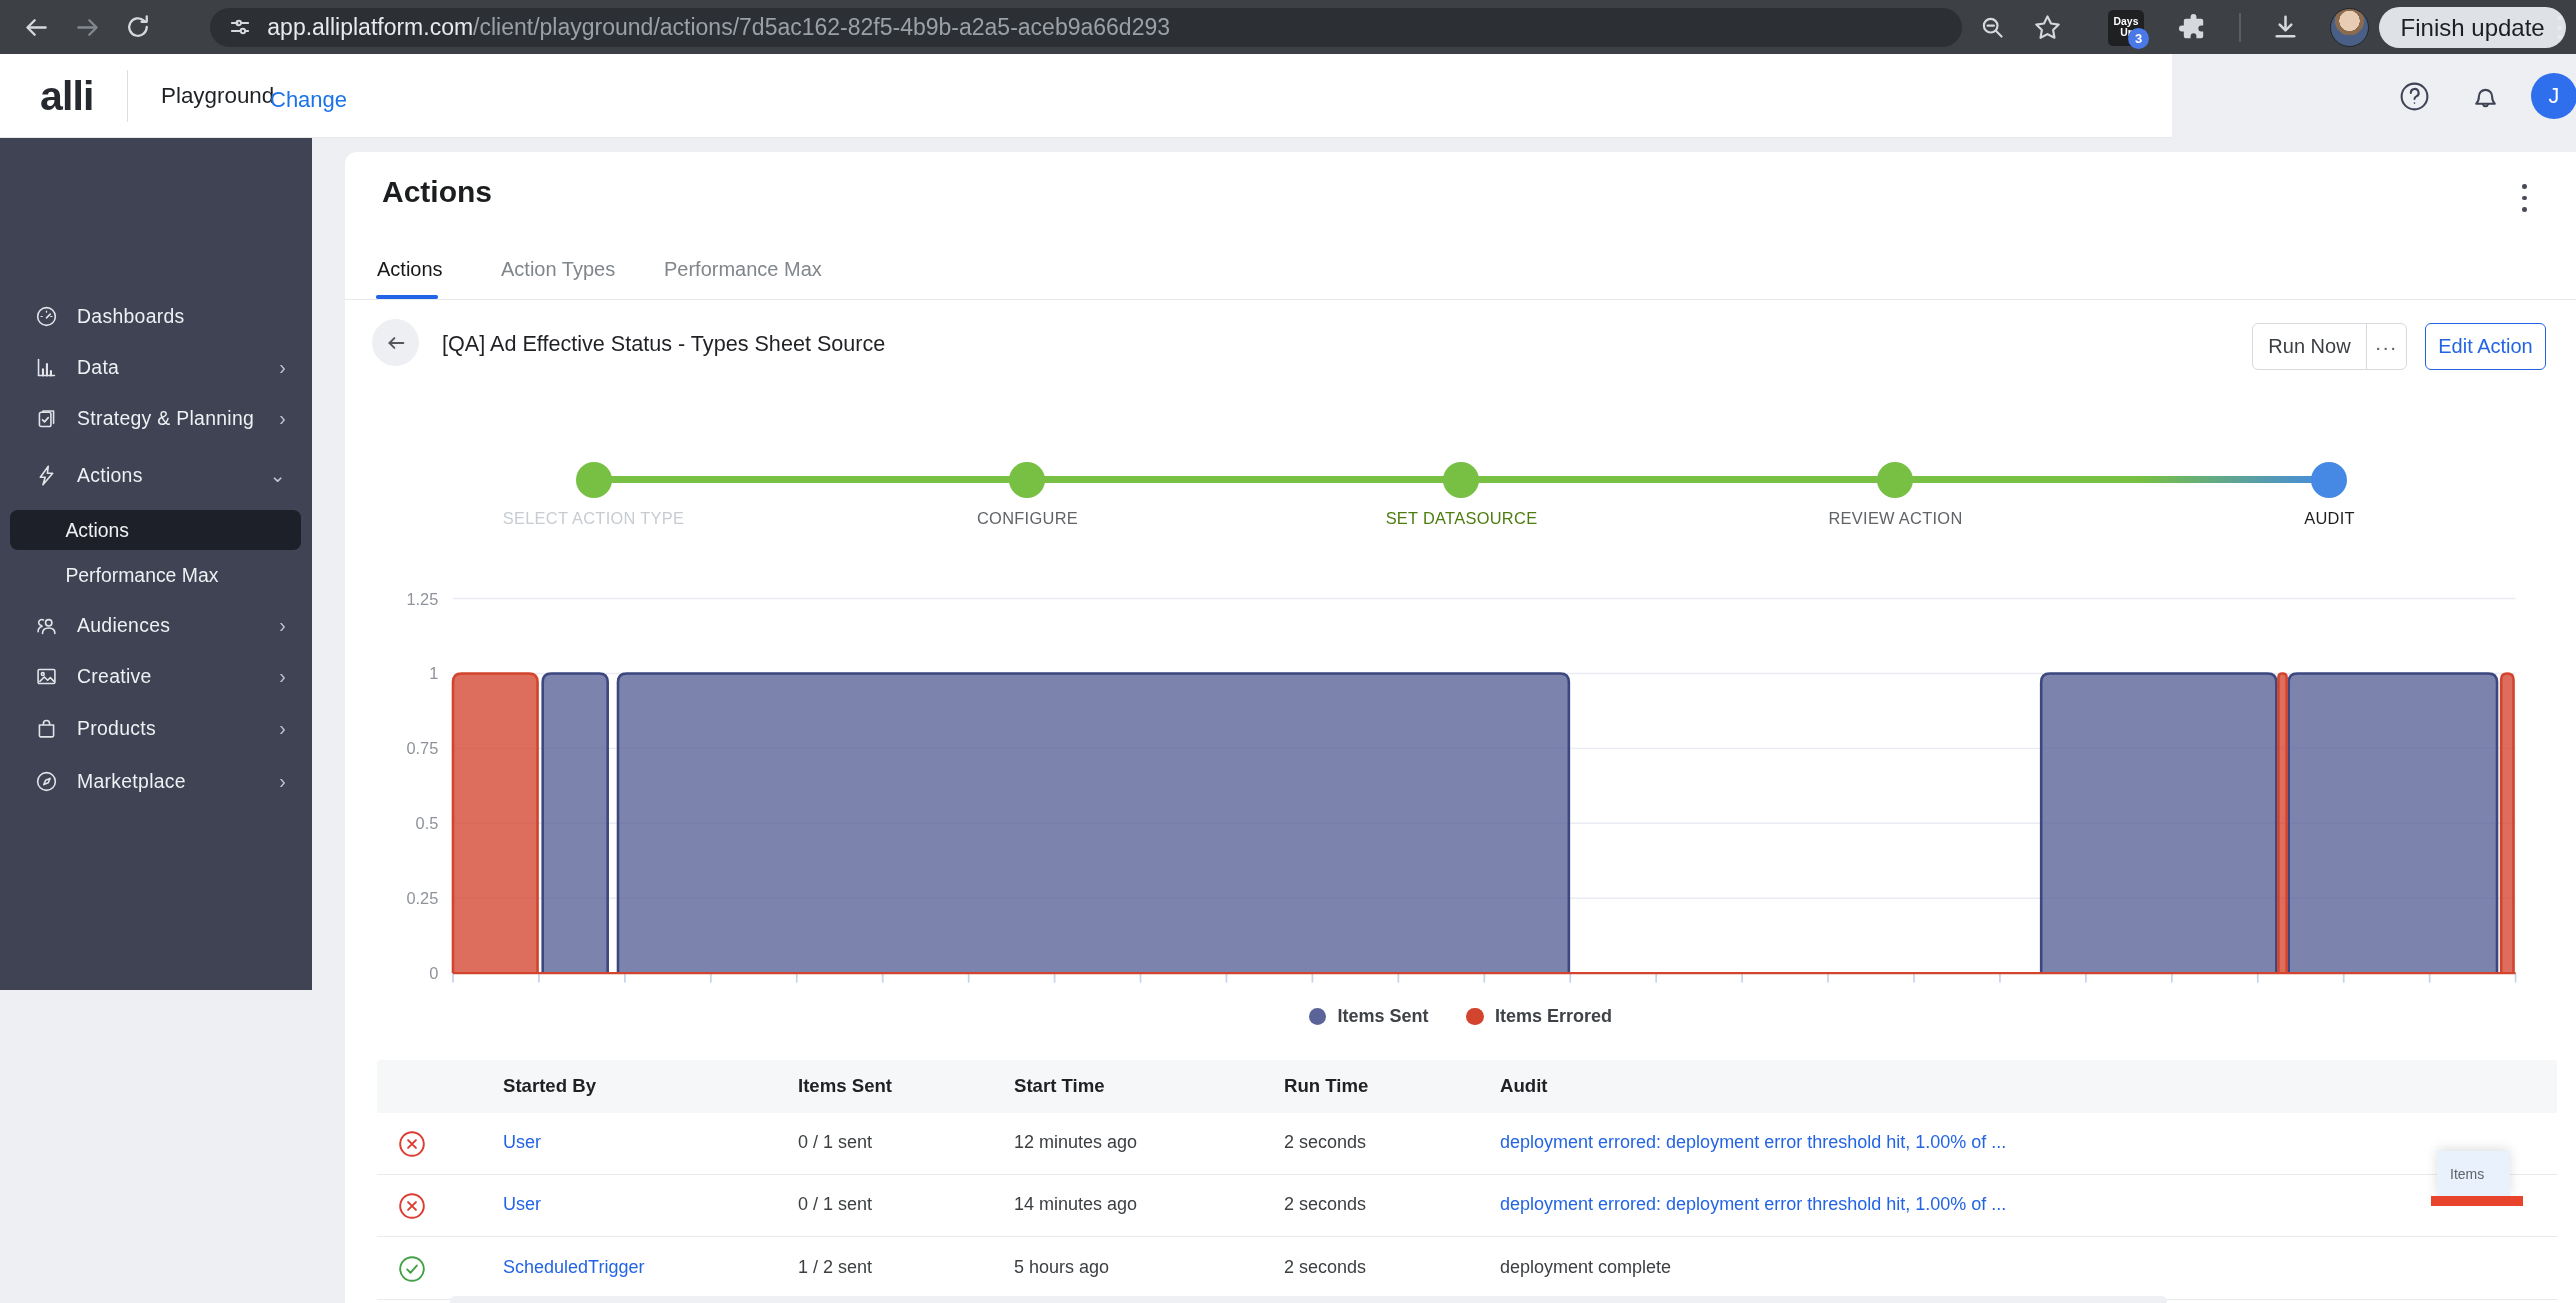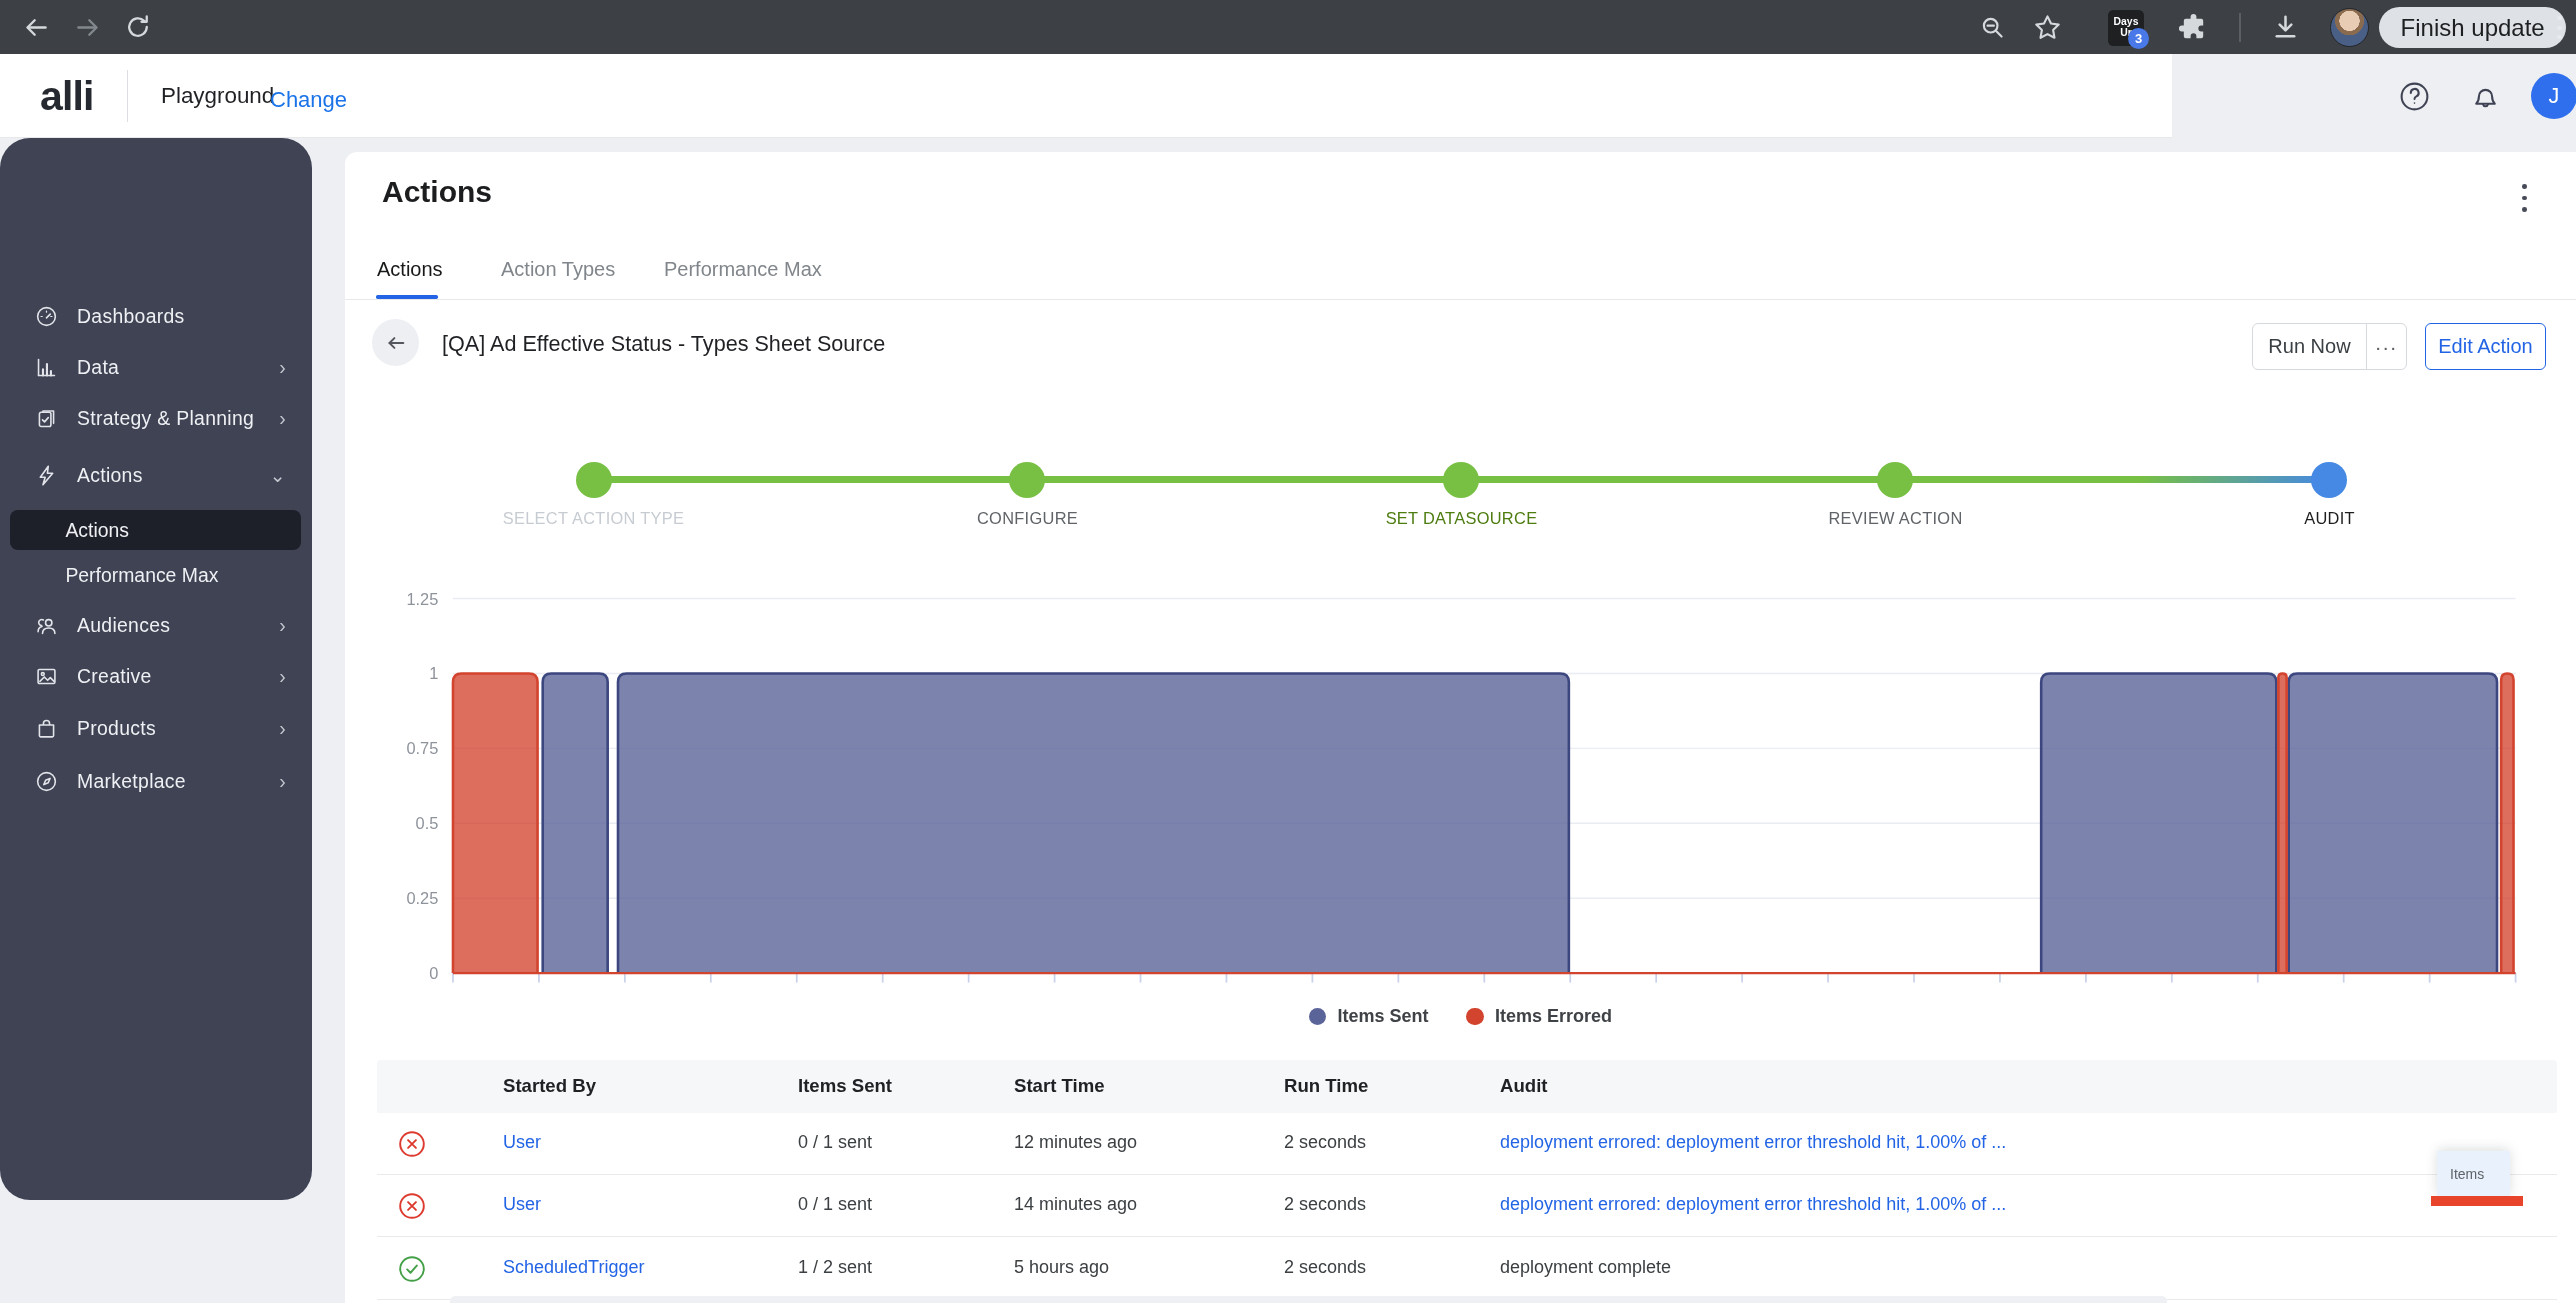--- a/index.html
+++ b/index.html
@@ -27,21 +27,21 @@
   
   .app-header { position:absolute; left:0; top:54px; width:2172px; height:84px; background:#fff; border-bottom:0.9px solid #e7e8ea; }
   .logo { position:absolute; left:40px; top:19px; font-size:41px; font-weight:700; letter-spacing:-0.9px; color:#26292f; }
   .logo-divider { position:absolute; left:127px; top:15.5px; width:0.9px; height:52px; background:#dcdee1; }
   .workspace { position:absolute; left:161px; top:28.5px; font-size:22.4px; color:#1f2124; }
   .change-link { position:absolute; left:270px; top:33px; font-size:22px; color:#1a73e8; font-weight:400; }
   .hicon { position:absolute; top:26px; width:33px; height:33px; color:#3f4354; }
   .header-avatar { position:absolute; left:2531px; top:19px; width:46px; height:46px; border-radius:50%; background:#2f6fed; color:#fff; font-size:21.6px; display:flex; align-items:center; justify-content:center; }
 
   
-  .sidebar { position:absolute; left:0; top:138px; width:312px; height:1062px; background:#3f4354;border-radius:30px; }
+  .sidebar { position:absolute; left:0; top:138px; width:312px; height:852px; background:#3f4354; }
   .side-item { position:absolute; left:0; width:312px; height:51px; display:flex; align-items:center; color:#eef0f3; font-size:19.4px; letter-spacing:0.3px; }
   .side-item .sicon { width:23px; height:23px; margin-left:35px; margin-right:19px; color:#e2e4e9; flex:0 0 auto; }
   .side-item .chev { position:absolute; right:26px; color:#c3c7cf; }
   .side-sub { position:absolute; left:10.4px; width:291px; height:40px; display:flex; align-items:center; padding-left:55px; color:#eef0f3; font-size:19.4px; border-radius:7.8px; }
   .side-sub.selected { background:#1e2029; }
 
   
   .main-card { position:absolute; left:345px; top:152px; width:2231px; height:1152px; background:#fff; border-radius:12px 0 0 0; }
   .page-title { position:absolute; left:382px; top:175px; font-size:30px; font-weight:700; color:#1b1d1f; }
   .card-kebab { position:absolute; left:2513px; top:179px; width:22.4px; height:38px; display:flex; flex-direction:column; align-items:center; justify-content:center; gap:7px; }
@@ -111,20 +111,31 @@
           <path d="M18 8l8 8-8 8"></path>
         </svg>
     </div>
     <div class="bicon" style="margin-left:15.5px">
       <svg width="28" height="28" viewBox="0 0 32 32" fill="none" stroke="currentColor" stroke-width="2.6" stroke-linecap="round" stroke-linejoin="round">
           <path d="M26 16a10 10 0 1 1-3-7.1"></path>
           <path d="M26 4v6h-6"></path>
         </svg>
     </div>
 
+    <div class="url-pill">
+      <span style="margin-right:14px;display:flex;">
+        <svg width="26" height="26" viewBox="0 0 32 32" fill="none" stroke="#d6d9dc" stroke-width="2.4" stroke-linecap="round">
+            <path d="M6 11h7M17 11h9"></path>
+            <circle cx="14.5" cy="11" r="2.8"></circle>
+            <path d="M6 21h11M22 21h4"></path>
+            <circle cx="19.5" cy="21" r="2.8"></circle>
+          </svg>
+      </span>
+      <span class="url-text"><span class="host">app.alliplatform.com</span><span class="path">/client/playground/actions/7d5ac162-82f5-4b9b-a2a5-aceb9a66d293</span></span>
+    </div>
 
     <div class="bicon abs" style="left:1975px;top:10.4px">
       <svg width="29" height="29" viewBox="0 0 32 32" fill="none" stroke="currentColor" stroke-width="2.4" stroke-linecap="round">
           <circle cx="14" cy="14" r="7.5"></circle>
           <path d="M19.7 19.7L26 26"></path>
           <path d="M10.5 14h7"></path>
         </svg>
     </div>
     <div class="bicon abs" style="left:2030px;top:10.4px">
       <svg width="31" height="31" viewBox="0 0 32 32" fill="none" stroke="currentColor" stroke-width="2.2" stroke-linejoin="round">

